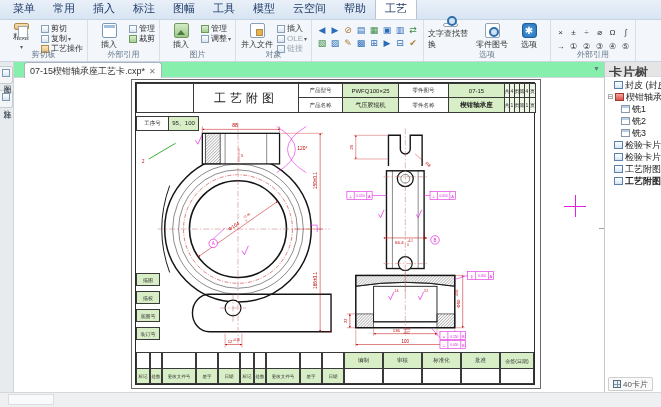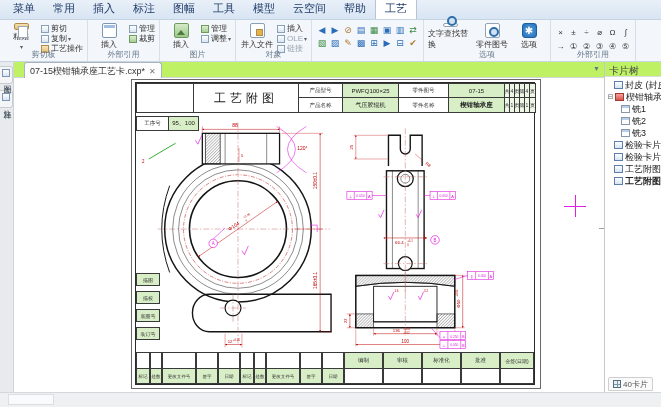--- a/index.html
+++ b/index.html
@@ -42,21 +42,21 @@
   .dd{font-size:6px;color:#556270;margin-left:1px;}
   .ops{display:flex;flex-direction:column;gap:2px;padding-top:3px;}
   .oprow{display:flex;gap:1px;}
   .opbtn{width:12px;height:11px;font-size:9px;line-height:11px;text-align:center;color:#2b6cb8;cursor:default;}
   .opbtn.g2{color:#3c8a46;} .opbtn.g3{color:#b07830;}
   .symgrid{display:flex;flex-direction:column;gap:3px;padding-top:4px;}
   .symrow{display:flex;gap:2px;}
   .symbtn{width:11px;height:11px;font-size:8px;line-height:11px;text-align:center;color:#333;border:1px solid transparent;}
 
   
-  .docbar{position:absolute;left:14px;top:62px;width:590px;height:16px;background:#bef264;border-bottom:1px solid #cfd6dd;}
+  .docbar{position:absolute;left:14px;top:62px;width:590px;height:16px;background:#86efac;border-bottom:1px solid #cfd6dd;}
   .doctab{position:absolute;left:10px;top:0;height:16px;background:#fdfdfd;border:1px solid #a9b5c1;border-bottom:none;
     border-radius:3px 3px 0 0;padding:2px 5px 0;font-size:9px;color:#333;display:flex;align-items:center;gap:4px;white-space:nowrap;}
   .doctab-close{font-size:8px;color:#777;cursor:default;}
   .panel-arrow{position:absolute;right:4px;top:3px;font-size:7px;color:#6a7682;}
 
   
   .lstrip{position:absolute;left:0;top:62px;width:14px;height:330px;background:#e8ebee;border-right:1px solid #d0d4d8;}
   .vtab{width:13px;margin:4px 0 6px 0;background:#f3f5f7;border:1px solid #c8cdd2;border-left:none;
     border-radius:0 3px 3px 0;display:flex;flex-direction:column;align-items:center;padding:2px 0;gap:2px;}
   .vtab .vicon{width:8px;height:8px;border:1px solid #7c96b5;background:linear-gradient(#fff,#d9e5f0);}
@@ -77,21 +77,21 @@
     font-size:4.5px;color:#333;overflow:hidden;white-space:nowrap;flex:none;background:#fff;}
   .ftr-cell.green{background:#d8eec6;}
   .ftr-row{position:absolute;left:0;display:flex;width:100%;}
   .sheet svg{position:absolute;left:0;top:0;width:100%;height:100%;pointer-events:none;}
   .crossv{position:absolute;left:561px;top:117px;width:1px;height:22px;background:#e020e0;}
   .crossh{position:absolute;left:550px;top:128px;width:22px;height:1px;background:#e020e0;}
   .split-dash{position:absolute;left:585px;top:150px;width:5px;height:1px;background:#9aa2aa;}
 
   
   .sidebar{position:absolute;right:0;top:62px;width:57px;height:330px;background:#f6f7f8;border-left:1px solid #c6cacd;}
-  .sb-head{height:15px;font-size:10px;color:#444;padding:2px 4px;background:#bef264;border-bottom:1px solid #dadde0;}
+  .sb-head{height:15px;font-size:13px;color:#444;padding:2px 4px;background:#e5e5e5;border-bottom:1px solid #dadde0;font-weight:bold;}
   .sb-tree{position:absolute;left:0;top:15px;right:0;bottom:0;background:#fff;padding-top:2px;overflow:hidden;}
   .ti{height:12px;display:flex;align-items:center;white-space:nowrap;font-size:9px;color:#222;overflow:hidden;}
   .ti.sel .til{font-weight:bold;}
   .til{overflow:hidden;}
   .exp{width:7px;height:7px;font-size:7px;line-height:6px;text-align:center;color:#666;margin-right:1px;flex:none;}
   .tic{width:9px;height:8px;border:1px solid #5b7fae;background:linear-gradient(#fff,#d8e4f1);margin-right:2px;flex:none;}
   .tic.red{border-color:#a23a32;background:linear-gradient(#f2a59e,#d9534a);}
   .tic.doc{border-color:#8898a8;background:#fff;box-shadow:inset 0 2px 0 #b9d0e6;}
 
   

